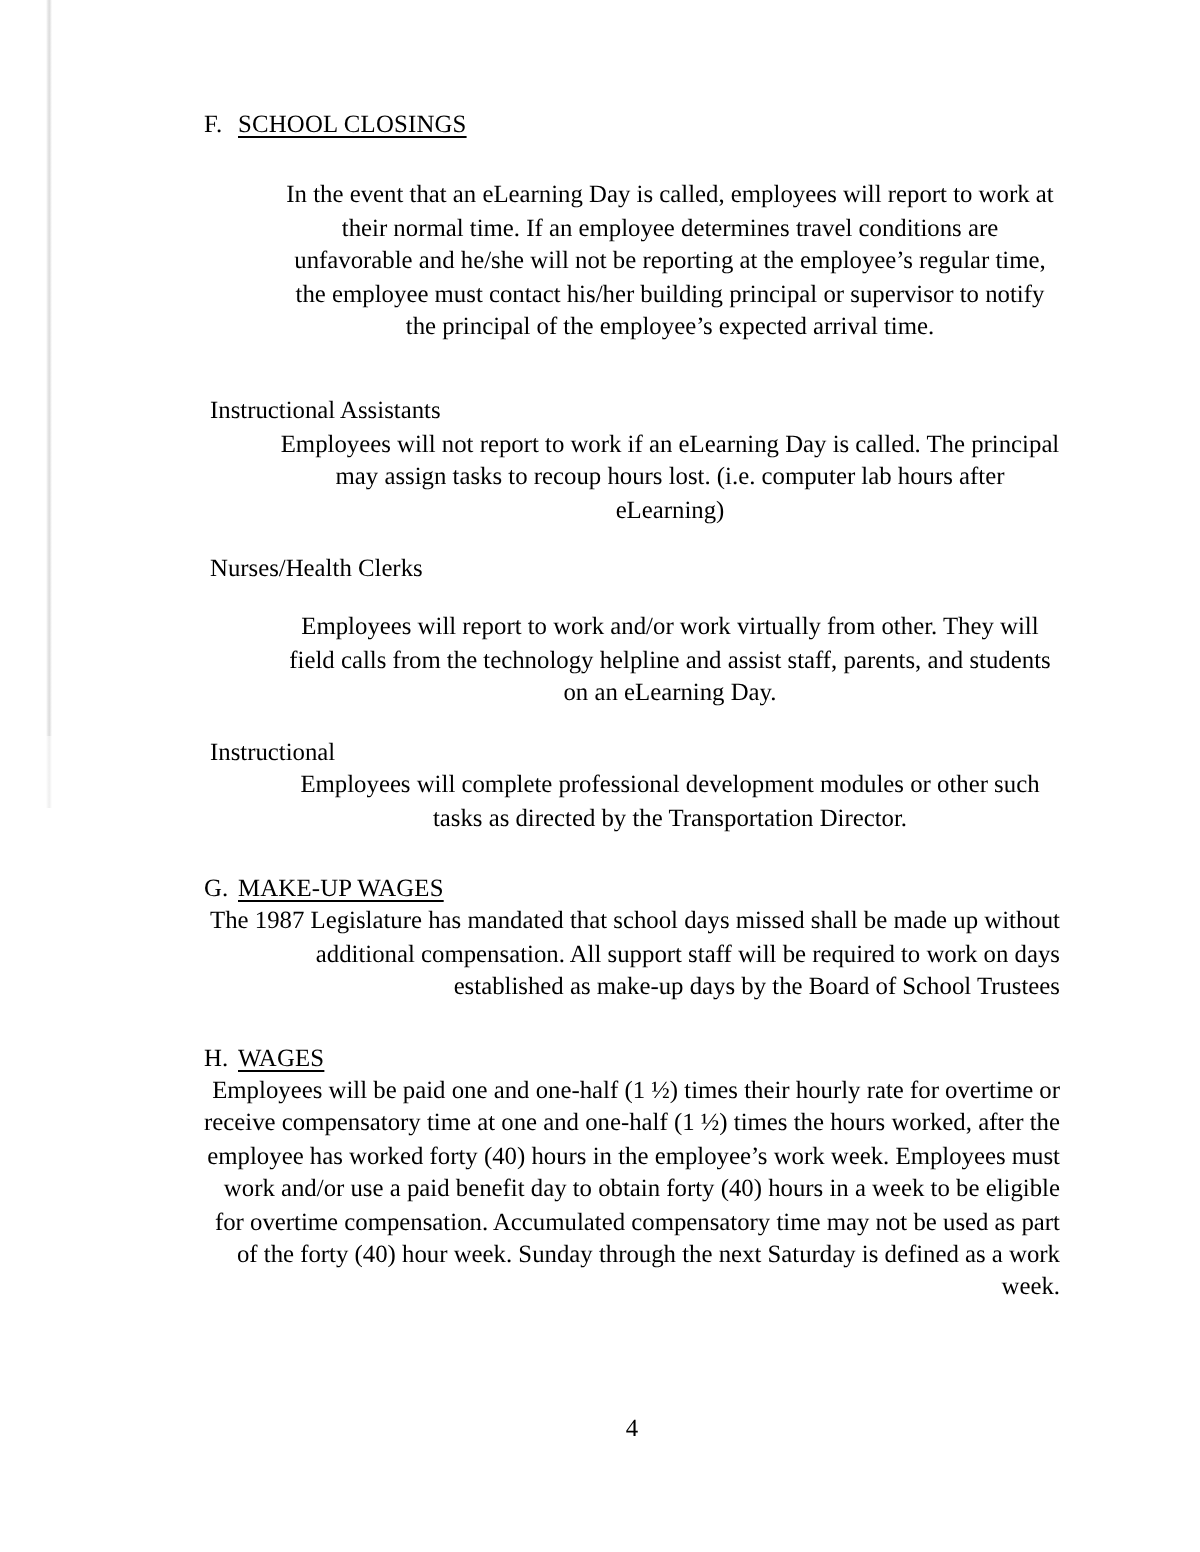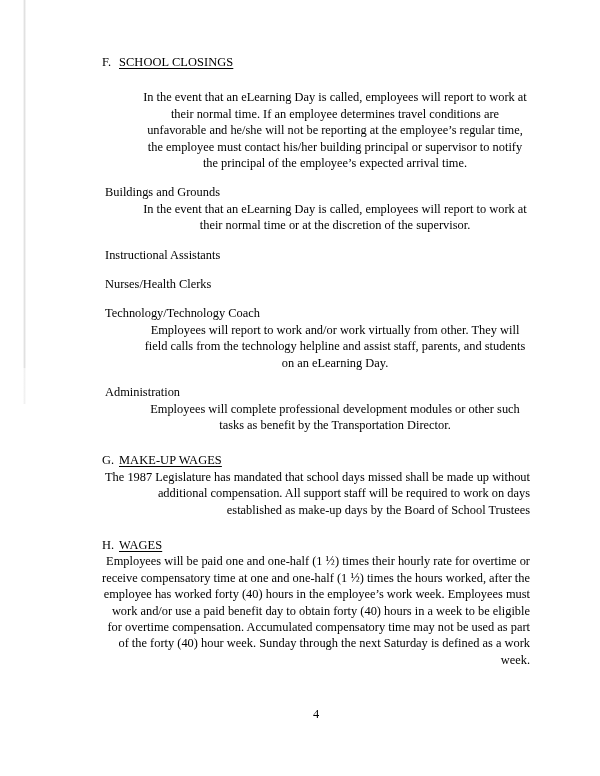--- a/index.html
+++ b/index.html
@@ -131,49 +131,45 @@
     </div>
 
     <div class="gap-xl"></div>
 
     <div class="role-block">
       <div class="role-body">In the event that an eLearning Day is called, employees will report to work at their normal time. If an employee determines travel conditions are unfavorable and he/she will not be reporting at the employee’s regular time, the employee must contact his/her building principal or supervisor to notify the principal of the employee’s expected arrival time.</div>
     </div>
 
     <div class="gap-md"></div>
 
-    <div class="role-block">
-      <div class="role-title">Buildings and Grounds</div>
-      <div class="role-body">In the event that an eLearning Day is called, employees will report to work at their normal time or at the discretion of the supervisor.</div>
-    </div>
 
     <div class="gap-md"></div>
 
     <div class="role-block">
       <div class="role-title">Instructional Assistants</div>
+      <div class="role-body">Employees will not report to work if an eLearning Day is called. The principal may assign tasks to recoup hours lost. (i.e. computer lab hours after eLearning)</div>
     </div>
 
     <div class="gap-md"></div>
 
     <div class="role-block">
       <div class="role-title">Nurses/Health Clerks</div>
     </div>
 
     <div class="gap-md"></div>
 
     <div class="role-block">
-      <div class="role-title">Technology/Technology Coach</div>
       <div class="role-body">Employees will report to work and/or work virtually from other. They will field calls from the technology helpline and assist staff, parents, and students on an eLearning Day.</div>
     </div>
 
     <div class="gap-md"></div>
 
     <div class="role-block">
-      <div class="role-title">Administration</div>
-      <div class="role-body">Employees will complete professional development modules or other such tasks as benefit by the Transportation Director.</div>
+      <div class="role-title">Instructional</div>
+      <div class="role-body">Employees will complete professional development modules or other such tasks as directed by the Transportation Director.</div>
     </div>
 
     <div class="gap-xl"></div>
 
     <div class="sec-heading">
       <span class="letter">G.</span><span class="titled">MAKE-UP WAGES</span>
     </div>
     <div class="para">The 1987 Legislature has mandated that school days missed shall be made up without additional compensation.  All support staff will be required to work on days established as make-up days by the Board of School Trustees</div>
 
     <div class="gap-xl"></div>

